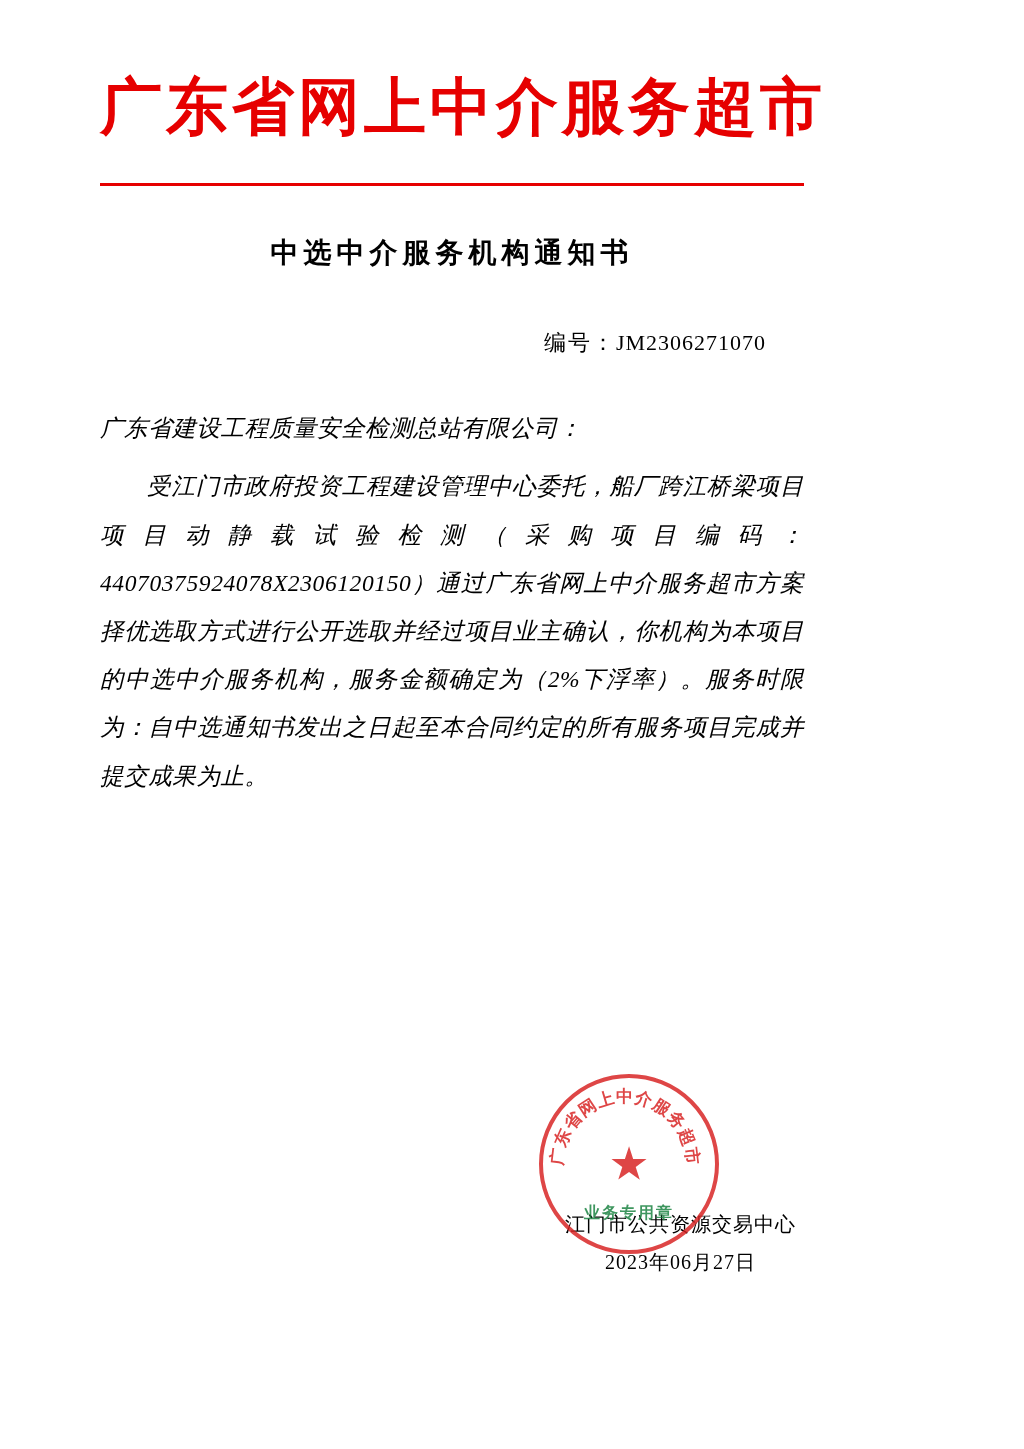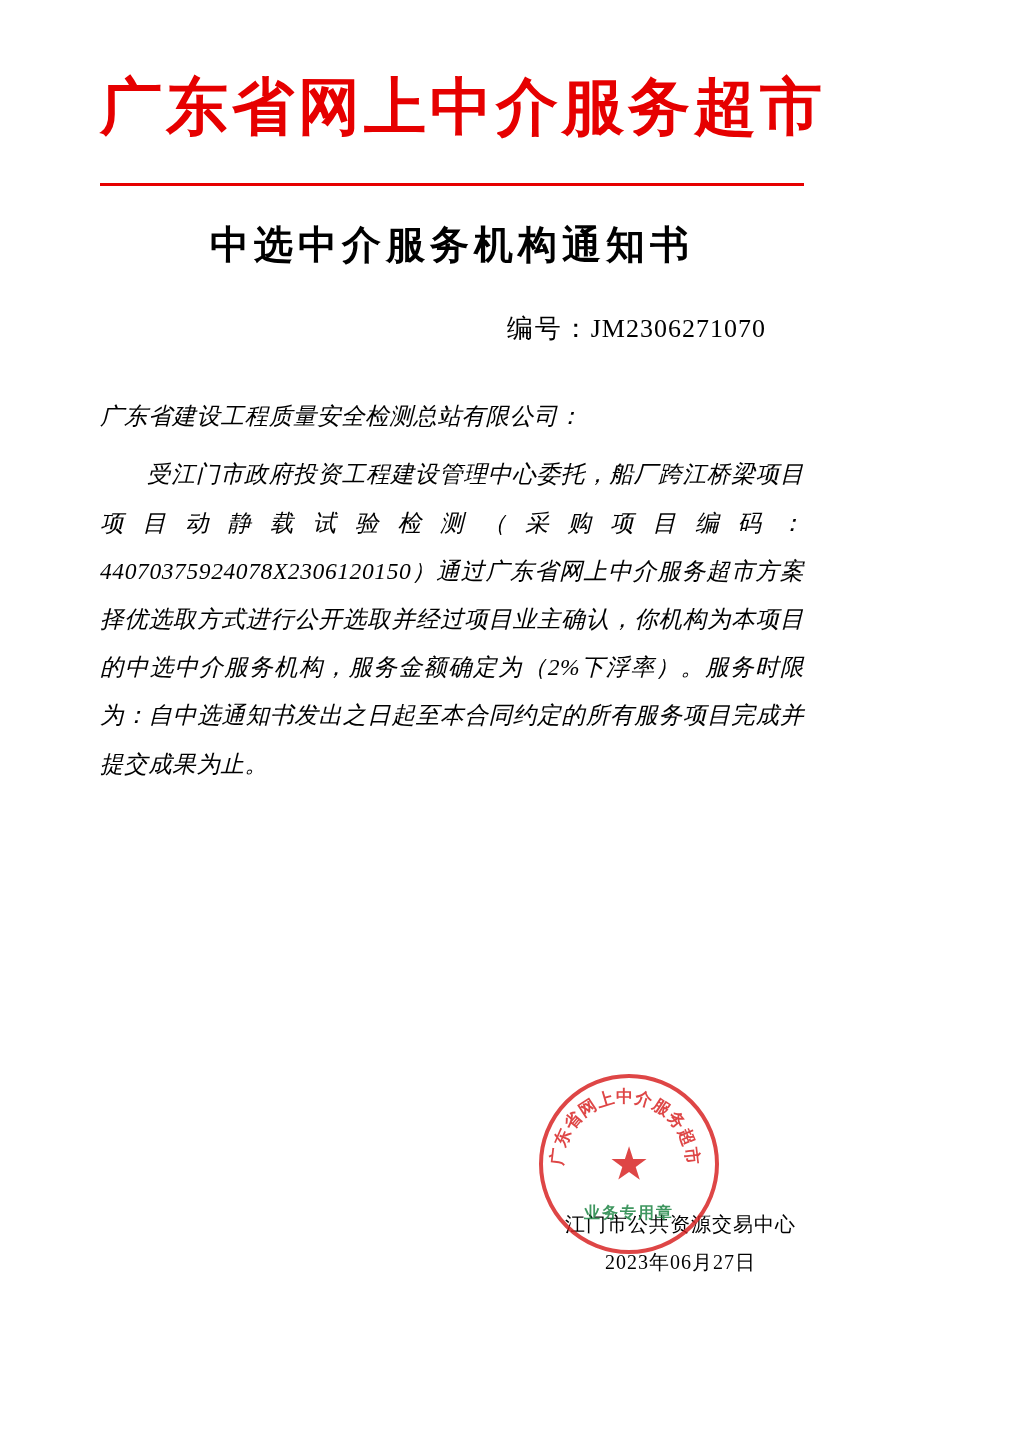--- a/index.html
+++ b/index.html
@@ -40,34 +40,34 @@
   }
   .masthead-rule {
     margin-top: 40px;
     height: 3px;
     background: #e60000;
     width: 100%;
   }
 
   
   .doc-title {
-    margin-top: 32px;
+    margin-top: 48px;
     text-align: center;
-    font-size: 39px;
+    font-size: 28px;
     font-weight: bold;
     letter-spacing: 5px;
     font-family: "Liberation Serif", "DejaVu Serif", serif;
   }
 
   
   .serial-row {
-    margin-top: 39px;
+    margin-top: 56px;
     text-align: right;
     padding-right: 38px;
-    font-size: 26px;
+    font-size: 22px;
     letter-spacing: 1px;
   }
   .serial-row .serial-label {
     letter-spacing: 2px;
   }
   .serial-row .serial-value {
     font-family: "Liberation Serif", "DejaVu Serif", serif;
   }
 
   

